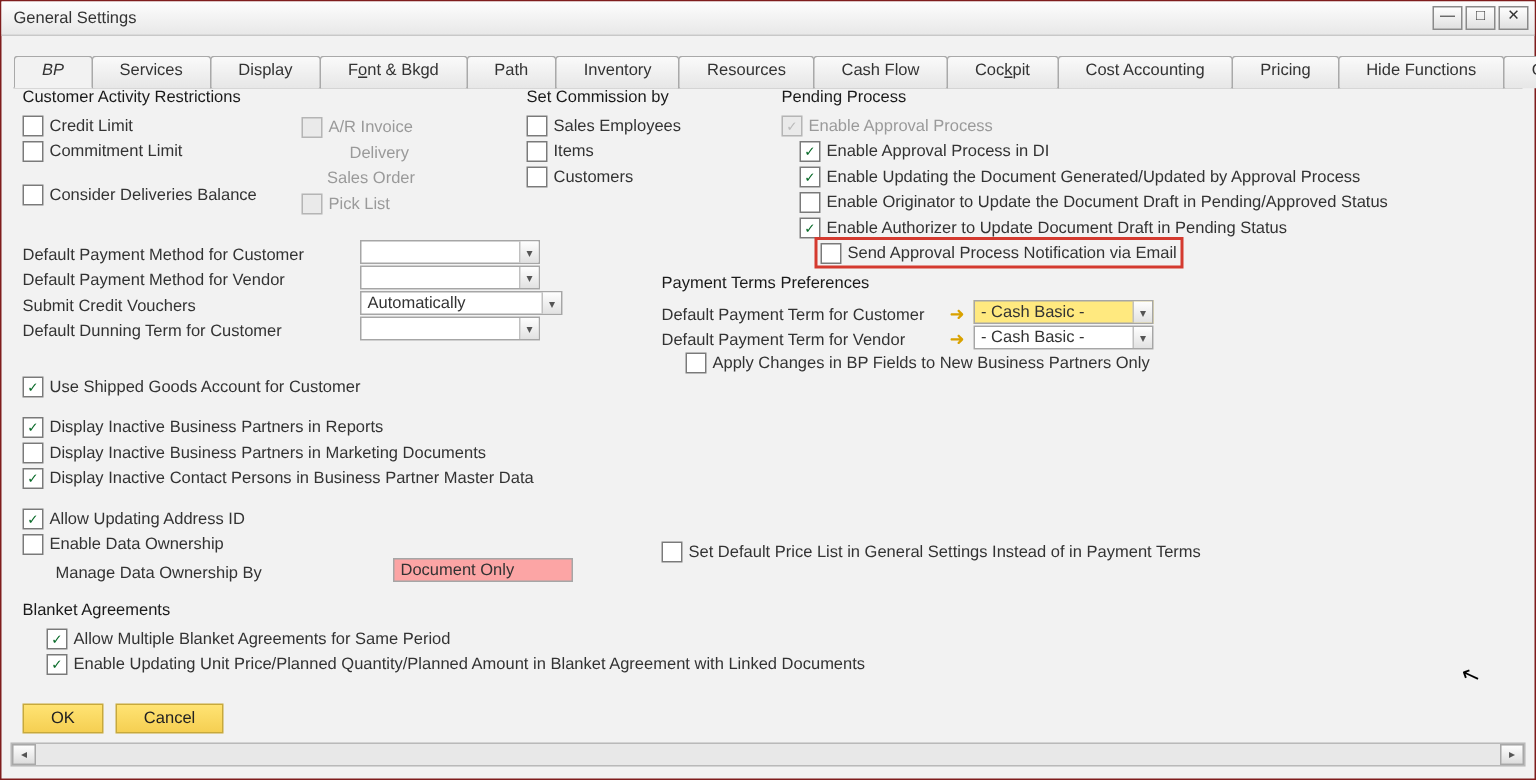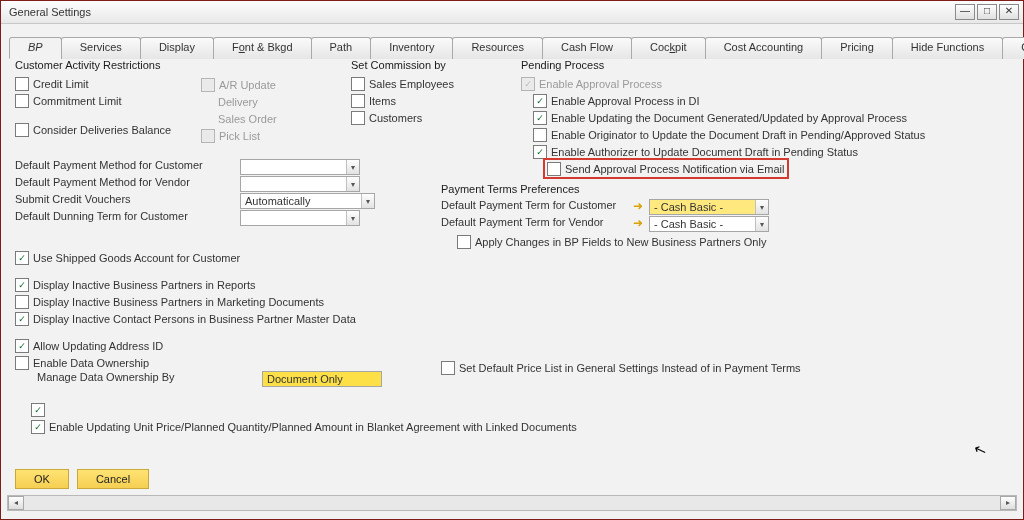--- a/index.html
+++ b/index.html
@@ -23,21 +23,21 @@
   .combo.yellow{background:#ffe97f}
   .yarrow{width:14px;height:14px;display:inline-flex;align-items:center;justify-content:center;color:#d9a200;font-size:12px;margin-right:4px}
   .redbox{border:2px solid #d43a2f;padding:0 2px;height:17px;display:inline-flex;align-items:center}
   .section{margin-bottom:4px}
   .footer{position:absolute;left:14px;bottom:30px;display:flex;gap:8px}
   .btn{border:1px solid #c7a93c;background:linear-gradient(#ffe373,#f5cf52);padding:3px 18px;color:#222}
   .scroll{position:absolute;left:6px;right:6px;bottom:8px;height:14px;border:1px solid #b9b9b9;background:#e8e8e8;display:flex;align-items:center;justify-content:space-between}
   .scrollbtn{width:14px;height:12px;border:1px solid #a8a8a8;background:linear-gradient(#fefefe,#ddd);font-size:8px;text-align:center;line-height:12px;color:#555}
   .cursor{position:absolute;right:36px;bottom:60px;font-size:15px;color:#000;transform:rotate(-20deg)}
   .col{position:absolute}
-  .form-row{display:flex;align-items:flex-start;height:17px}
+  .form-row{display:flex;align-items:flex-end;height:17px}
   .form-lbl{flex:0 0 auto}
   u.mn{text-decoration:underline}
 </style>
 </head>
 <body>
 
 <div class="window">
 
   <div class="titlebar">
     <div class="title">General Settings</div>
@@ -78,24 +78,24 @@
         </div>
       <div class="row" style="margin-top:12px">
           <span class="chk"></span>
           <span class="lbl">Consider Deliveries Balance</span>
         </div>
     </div>
 
     <div class="col" style="left:200px;top:17px;width:120px">
       <div class="row">
           <span class="chk disabled"></span>
-          <span class="lbl disabled">A/R Update</span>
-        </div>
-      <div class="row">
-          <span class="lbl disabled" style="margin-left:17px">Delivery</span>
+          <span class="lbl disabled">A/R Invoice</span>
+        </div>
+      <div class="row">
+          <span class="lbl disabled" style="margin-left:32px">Delivery</span>
         </div>
       <div class="row">
           <span class="lbl disabled" style="margin-left:17px">Sales Order</span>
         </div>
       <div class="row">
           <span class="chk disabled"></span>
           <span class="lbl disabled">Pick List</span>
         </div>
     </div>
 
@@ -219,36 +219,38 @@
       <div class="row">
           <span class="chk">✓</span>
           <span class="lbl">Allow Updating Address ID</span>
         </div>
       <div class="row">
           <span class="chk"></span>
           <span class="lbl">Enable Data Ownership</span>
         </div>
       <div class="form-row">
           <span class="form-lbl" style="width:225px;padding-left:22px">Manage Data Ownership By</span>
-          <span class="combo" style="width:120px;background:#fde047">
+          <span class="combo" style="width:120px;background:#fca5a5">
             <span>Document Only</span>
           </span>
         </div>
     </div>
 
     <div class="col" style="left:440px;top:300px">
       <div class="row">
           <span class="chk"></span>
           <span class="lbl">Set Default Price List in General Settings Instead of in Payment Terms</span>
         </div>
     </div>
 
     <div class="col" style="left:14px;top:342px;width:700px">
+      <div class="section underline">Blanket Agreements</div>
       <div class="row" style="margin-left:16px">
           <span class="chk">✓</span>
+          <span class="lbl">Allow Multiple Blanket Agreements for Same Period</span>
         </div>
       <div class="row" style="margin-left:16px">
           <span class="chk">✓</span>
           <span class="lbl">Enable Updating Unit Price/Planned Quantity/Planned Amount in Blanket Agreement with Linked Documents</span>
         </div>
     </div>
 
   </div>
 
   <div class="footer">

